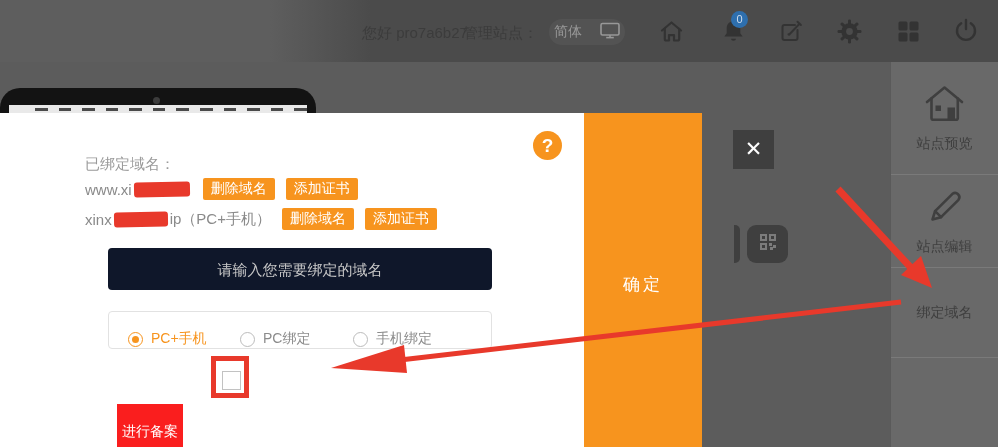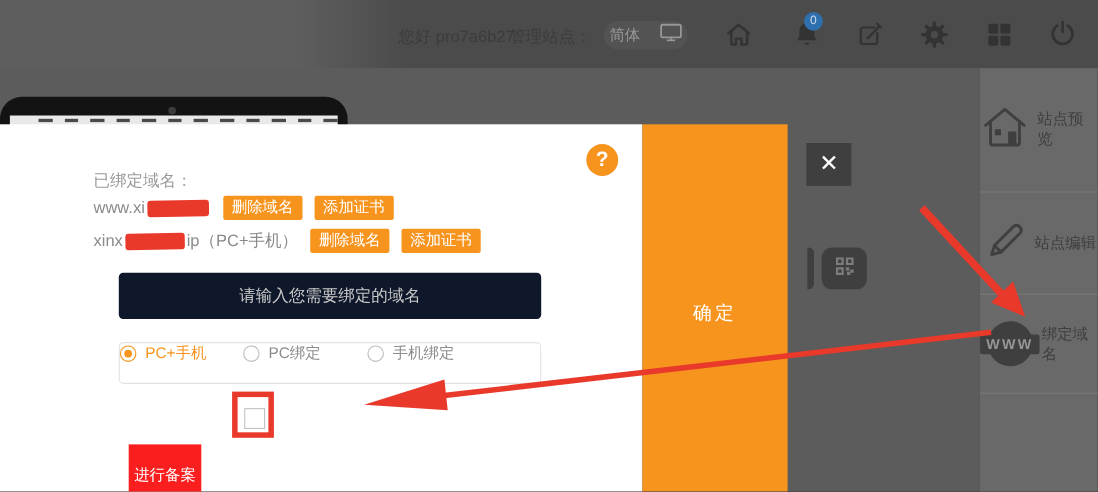--- a/index.html
+++ b/index.html
@@ -6,38 +6,38 @@
   body { font-family:"Liberation Sans","DejaVu Sans",sans-serif; background:#333; }
   #stage { position:relative; width:998px; height:447px; overflow:hidden; background:#5c5c5c; }
 
   
   #header { position:absolute; left:0; top:0; width:998px; height:62px;
     background:linear-gradient(90deg,#5e5e5e 0px,#5e5e5e 270px,#4b4b4b 370px,#4b4b4b 100%); }
   .hd-text { position:absolute; top:24px; font-size:15px; color:#3c3c3c; white-space:nowrap; }
   #greeting { left:362px; }
   #manage { left:463px; }
   #lang-pill { position:absolute; left:549px; top:19px; width:76px; height:26px; border-radius:14px;
-    background:#535353; display:flex; align-items:center; justify-content:center; gap:18px; cursor:pointer;font-family:Liberation Serif, serif; }
+    background:#535353; display:flex; align-items:center; justify-content:center; gap:18px; cursor:pointer; }
   #lang-pill span { font-size:14px; color:#989898; }
   .hd-icon { position:absolute; top:17px; width:28px; height:28px; display:flex; align-items:center; justify-content:center; cursor:pointer; }
   #hd-home { left:657px; } #hd-bell { left:719px; } #hd-edit { left:777px; }
   #hd-gear { left:835px; } #hd-grid { left:894px; } #hd-power { left:952px; }
   #bell-badge { position:absolute; left:731px; top:11px; width:17px; height:17px; border-radius:50%;
     background:#2E6FAE; color:#cfdded; font-size:11px; line-height:17px; text-align:center; }
 
   
   #tablet { position:absolute; left:0; top:88px; width:316px; height:27px; background:#131313; border-radius:20px 20px 0 0; }
   #tablet-cam { position:absolute; left:153px; top:9px; width:7px; height:7px; border-radius:50%; background:#3c3c3c; }
   #tablet-screen { position:absolute; left:9px; top:17px; width:298px; height:9px; background:#e9e9e9;
     display:flex; align-items:center; gap:11px; padding-left:26px; }
   #tablet-screen i { display:block; width:15px; height:3px; background:#4a4a4a; }
 
   
   #sidebar { position:absolute; left:890px; top:62px; width:108px; height:385px; background:#696969; border-left:1px solid #5a5a5a; }
-  .sb-item { display:flex; flex-direction:row; align-items:center; justify-content:center; gap:7px;
+  .sb-item { display:flex; flex-direction:column; align-items:center; justify-content:center; gap:7px;
     border-bottom:1px solid #7a7a7a; cursor:pointer; }
   .sb-item .sb-label { font-size:14px; color:#3f3f3f; }
   #sb-item-1 { height:113px; } #sb-item-2 { height:93px; } #sb-item-3 { height:90px; }
   #www-globe { position:relative; width:54px; height:44px; }
   #www-circle { position:absolute; left:7px; top:1px; width:41px; height:41px; border-radius:50%; background:#3f3f3f; }
   #www-band { position:absolute; left:0; top:13px; width:54px; height:18px; background:#3f3f3f; border-radius:2px;
     color:#979797; font-weight:bold; font-size:13px; letter-spacing:2px; text-align:center; line-height:18px; }
 
   
   #modal { position:absolute; left:0; top:113px; width:584px; height:334px; background:#ffffff; }
@@ -47,37 +47,37 @@
   .dom-row { position:absolute; left:85px; height:24px; display:flex; align-items:center; font-size:15px; color:#8a8a8a; white-space:nowrap; }
   #dom-row-1 { top:64px; } #dom-row-2 { top:94px; }
   .redact { display:inline-block; height:15px; background:#E8392B; border-radius:3px; margin:0 2px; transform:rotate(-1deg); }
   #redact-1 { width:56px; } #redact-2 { width:54px; }
   .dom-btn { background:#F7941E; color:#fff; font-size:14px; padding:2px 8px; border-radius:2px; margin-left:11px; cursor:pointer; }
   #domain-input { position:absolute; left:108px; top:135px; width:384px; height:42px; background:#0f172a;
     border:none; border-radius:4px; text-align:center; font-size:15px; color:#666;
     font-family:"Liberation Sans","DejaVu Sans",sans-serif; }
   #domain-input::placeholder { color:#c8c8c8; opacity:1; }
   #radio-box { position:absolute; left:108px; top:198px; width:384px; height:38px; border:1px solid #e2e2e2;
-    border-radius:4px; display:flex; align-items:flex-start; }
+    border-radius:4px; display:flex; align-items:flex-end; padding-left:19px; }
   .radio-item { display:flex; align-items:center; gap:8px; cursor:pointer; }
   #radio-item-1 { width:112px; } #radio-item-2 { width:113px; }
   .radio-circle { width:15px; height:15px; border-radius:50%; border:1px solid #bcbcbc; background:#fff; position:relative; }
   .radio-item.selected .radio-circle { border-color:#F7941E; }
   .radio-item.selected .radio-circle::after { content:""; position:absolute; left:3px; top:3px; width:7px; height:7px;
     border-radius:50%; background:#F7941E; }
   .radio-label { font-size:14px; color:#8c8c8c; }
   .radio-item.selected .radio-label { color:#F7941E; }
   #cb-annotation { position:absolute; left:211px; top:243px; width:38px; height:42px; border:5px solid #E8392B; }
   #test-checkbox { position:absolute; left:222px; top:258px; width:19px; height:19px; border:1px solid #c2c2c2; background:#fff; cursor:pointer; }
   #cb-label { position:absolute; left:251px; top:260px; font-size:15px; color:#9a9a9a; }
   #note { position:absolute; left:112px; top:291px; font-size:14px; color:#fa1e1e; white-space:nowrap; display:flex; align-items:center; }
   #note-highlight { background:#fa1e1e; color:#fff; padding:19px 5px; margin:0 5px; cursor:pointer; }
 
   
-  #confirm-strip { position:absolute; left:584px; top:113px; width:132px; height:334px; background:#F7941E; cursor:pointer; }
+  #confirm-strip { position:absolute; left:584px; top:113px; width:118px; height:334px; background:#F7941E; cursor:pointer; }
   #confirm-label { position:absolute; left:0; top:160px; width:100%; text-align:center; color:#fff; font-size:17px; letter-spacing:3px; }
   #close-btn { position:absolute; left:733px; top:130px; width:41px; height:39px; background:#3f3f3f;
     color:#fff; font-size:21px; font-weight:300; text-align:center; line-height:38px; cursor:pointer; }
   #sliver-btn { position:absolute; left:734px; top:225px; width:6px; height:38px; background:#3f3f3f; border-radius:0 5px 5px 0; cursor:pointer; }
   #qr-btn { position:absolute; left:747px; top:225px; width:41px; height:38px; background:#3f3f3f; border-radius:9px;
     display:flex; align-items:center; justify-content:center; cursor:pointer; }
 
   #arrows { position:absolute; left:0; top:0; width:998px; height:447px; pointer-events:none; z-index:60; }
 </style>
 </head>
@@ -182,24 +182,20 @@
     <div id="sb-item-2" class="sb-item">
       <span>
         <svg width="41" height="41" viewBox="0 0 41 41" fill="none" stroke="#3f3f3f" stroke-width="2.6" stroke-linecap="round" stroke-linejoin="round">
             <path d="M8.5 33.5 l2.6-8.3 L28.5 7.8 a4.3 4.3 0 0 1 6 6 L17 31.2 l-8.5 2.3 z"></path>
             <path d="M11.1 25.2 l6 6"></path>
           </svg>
       </span>
       <span class="sb-label">站点编辑</span>
     </div>
     <div id="sb-item-3" class="sb-item">
-      <div id="www-globe">
-        <div id="www-circle"></div>
-        <div id="www-band">WWW</div>
-      </div>
       <span class="sb-label">绑定域名</span>
     </div>
   </div>
 
   <div id="modal">
     <div id="help-btn">?</div>
     <div id="bound-label">已绑定域名：</div>
 
     <div id="dom-row-1" class="dom-row">
       <span>www.xi</span>

